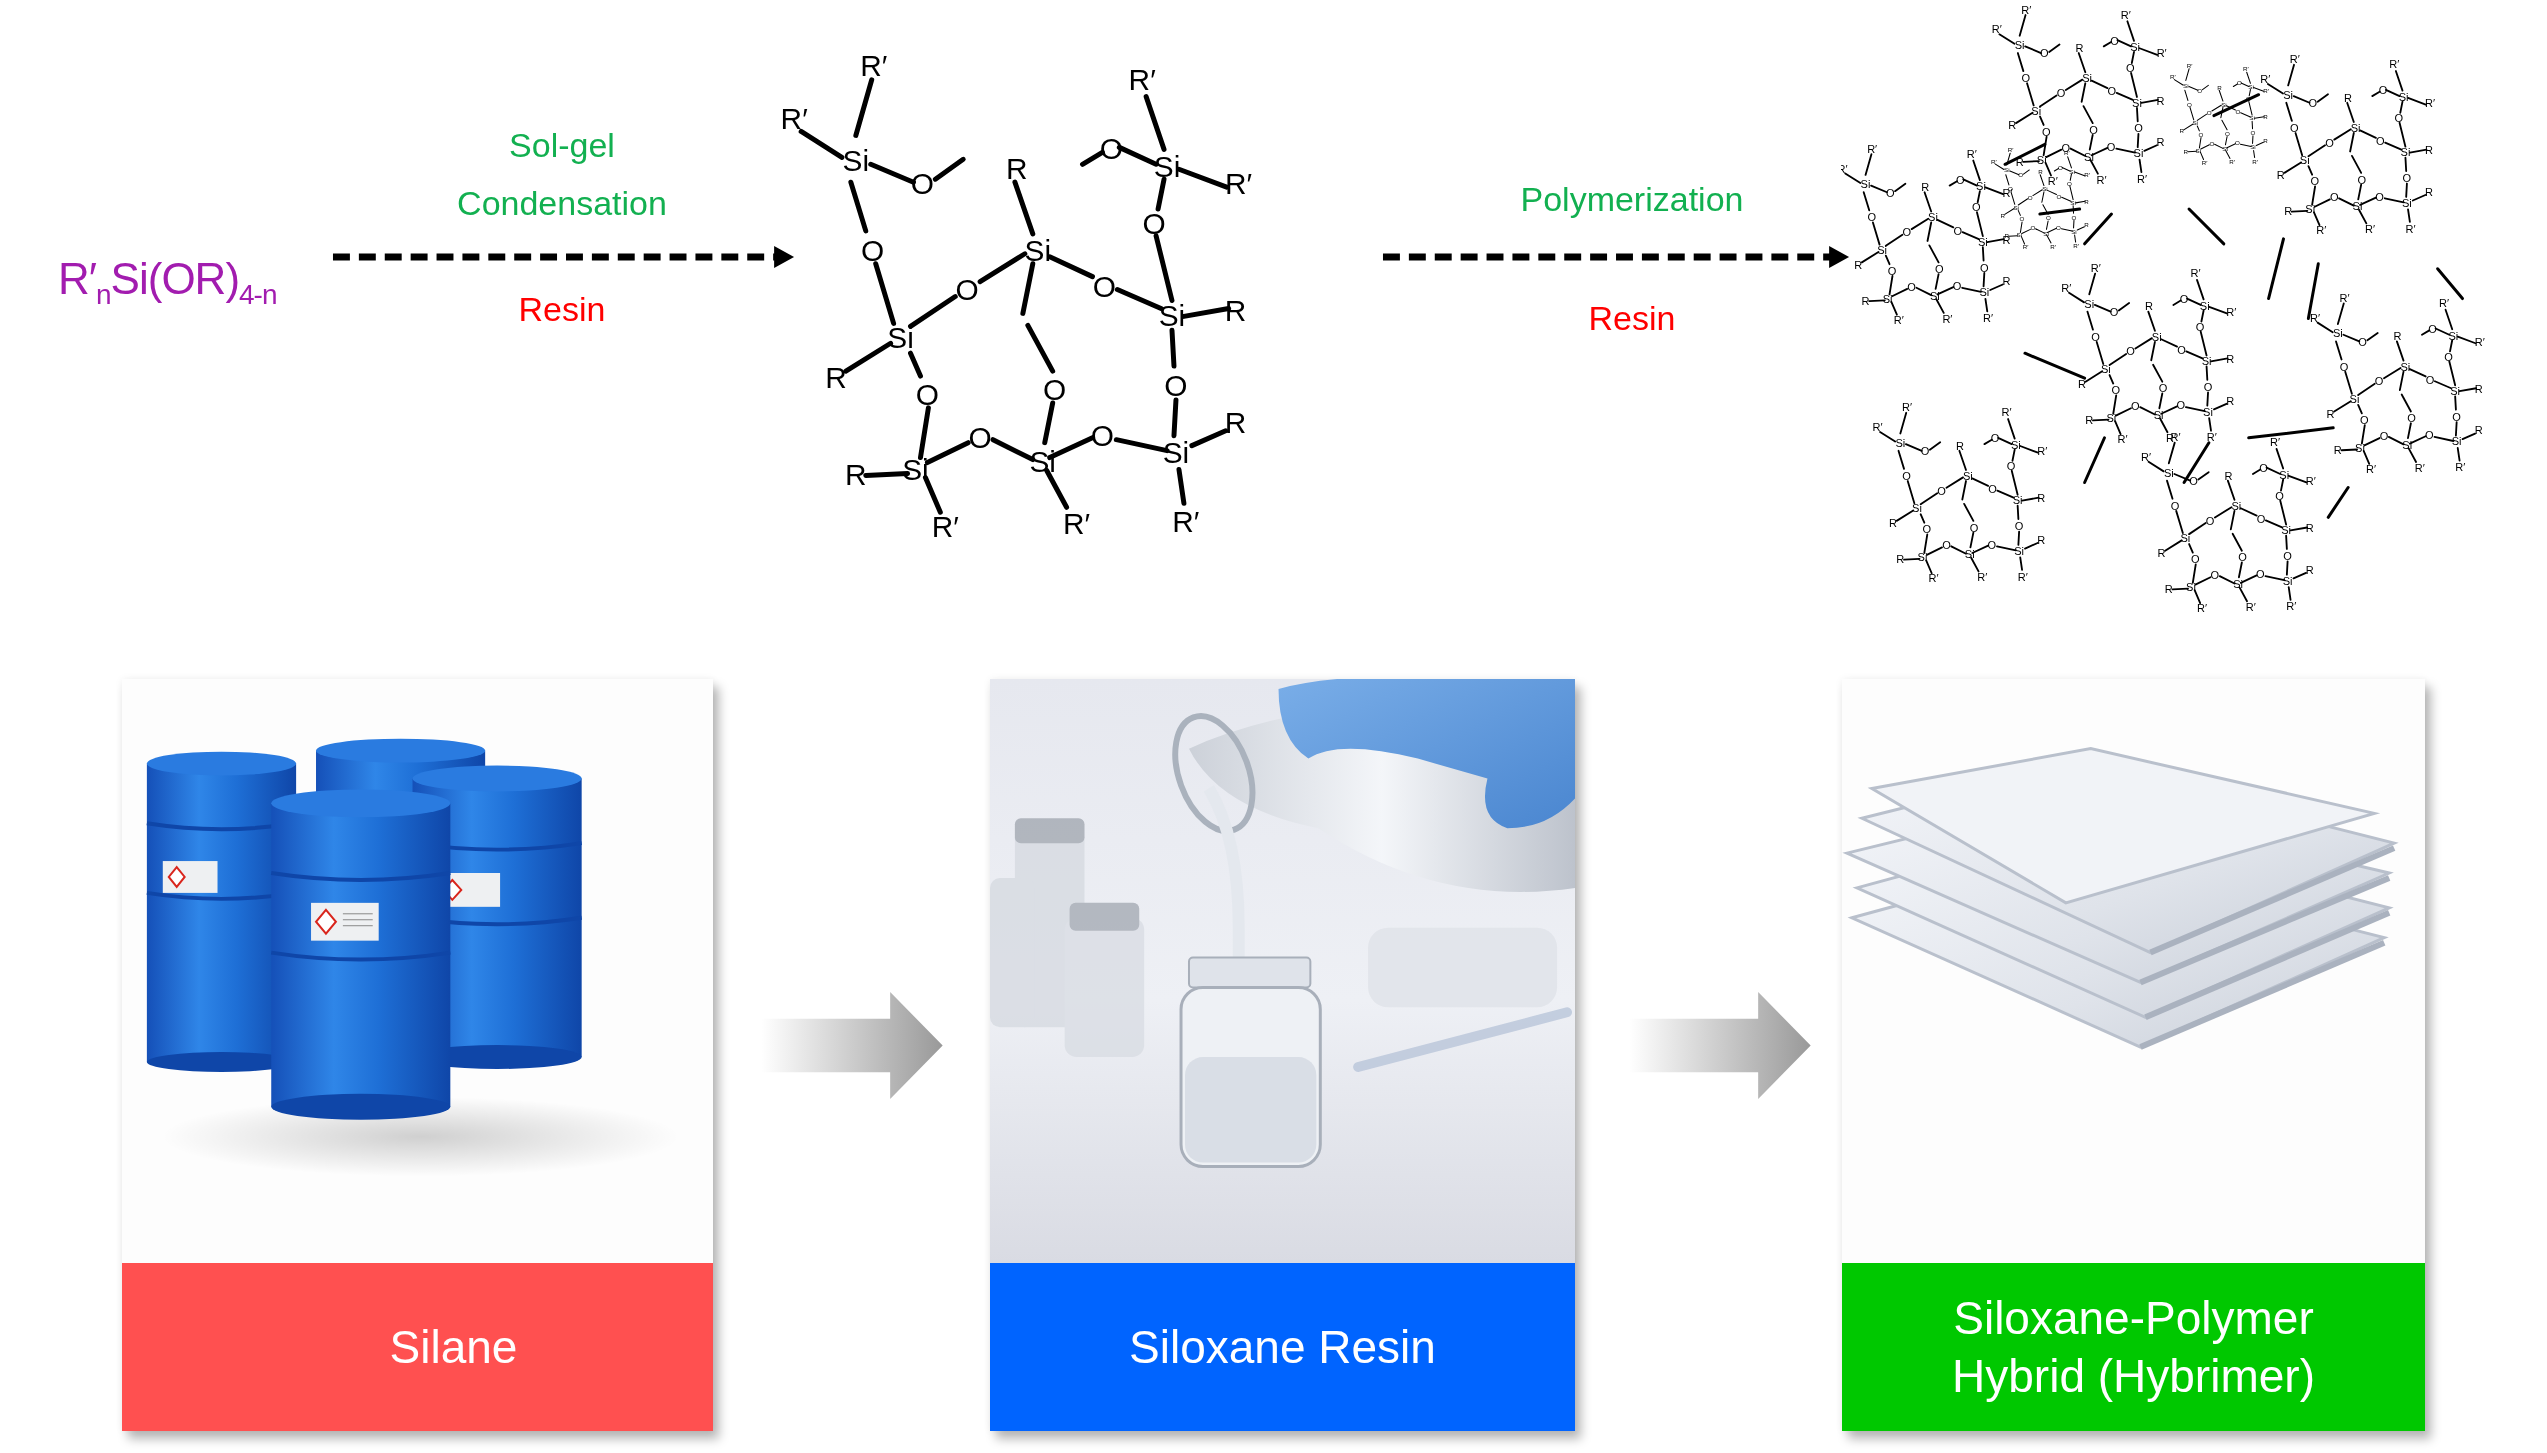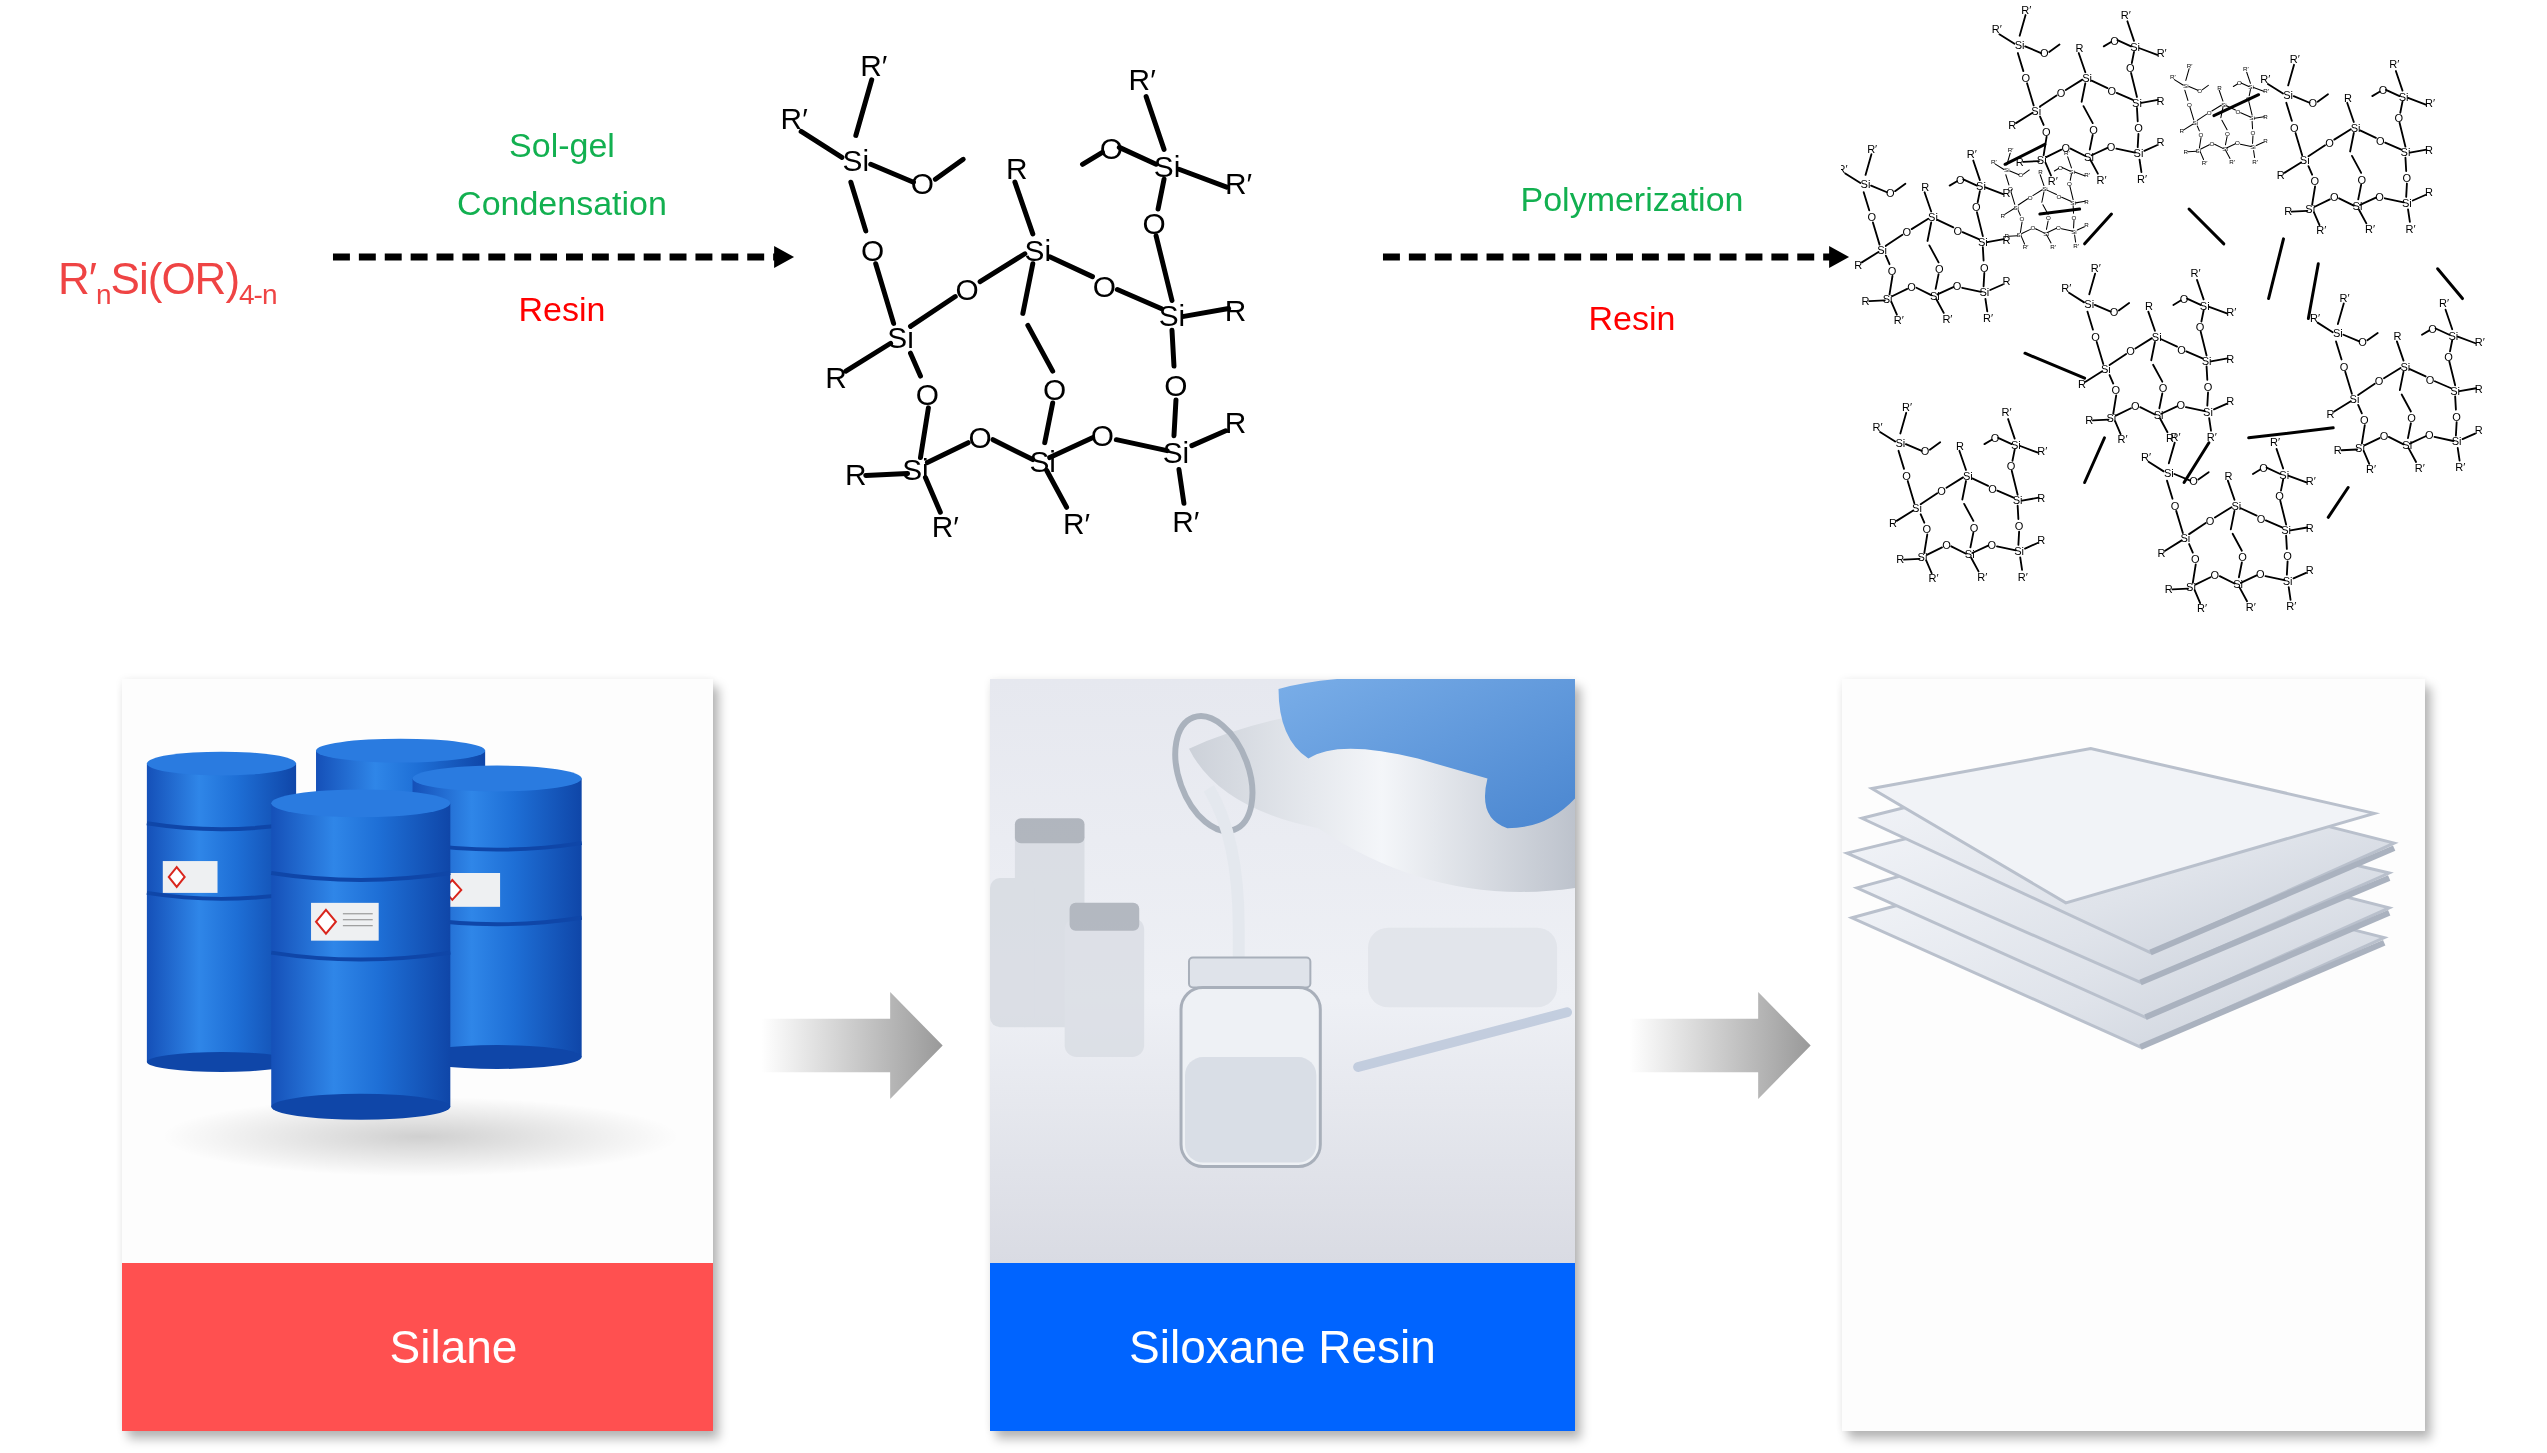--- a/index.html
+++ b/index.html
@@ -1,20 +1,20 @@
 <!DOCTYPE html>
 <html><head>
 <meta charset="utf-8">
 <style>
   html, body { margin:0; padding:0; background:#ffffff; }
   body { width:2547px; height:1454px; position:relative; overflow:hidden;
          font-family:"Liberation Sans", "DejaVu Sans", sans-serif; }
 
   
-  .formula { position:absolute; left:58px; top:254px; font-size:44px; color:#ef4444;
+  .formula { position:absolute; left:58px; top:254px; font-size:44px; color:#a21caf;
              letter-spacing:-1px; white-space:nowrap; }
   .formula sub { font-size:28px; vertical-align:-10px; }
   .step-label { position:absolute; font-size:34px; line-height:58px; text-align:center; white-space:nowrap; }
   .step-label span { display:block; }
   .lbl-green { color:#12B050; }
   .lbl-red { color:#FF0000; }
 
   .dash-arrow { position:absolute; }
   .mol { position:absolute; }
 
@@ -326,14 +326,20 @@
       <polygon points="20,140 240,85 555,165 310,275"></polygon>
       <polygon points="30,110 250,70 535,135 225,225" fill="#f1f3f7"></polygon>
     </g>
     <g stroke="#aab2bf" stroke-width="6" fill="none">
       <path d="M300 370 L545 265"></path>
       <path d="M305 340 L550 235"></path>
       <path d="M300 305 L550 200"></path>
       <path d="M310 275 L555 170"></path>
     </g>
   </svg>
+  <div class="band" style="background:#00C800;">
+    <div>
+      <div>Siloxane-Polymer</div>
+      <div>Hybrid (Hybrimer)</div>
+    </div>
+  </div>
 </div>
 
 
 </body></html>

